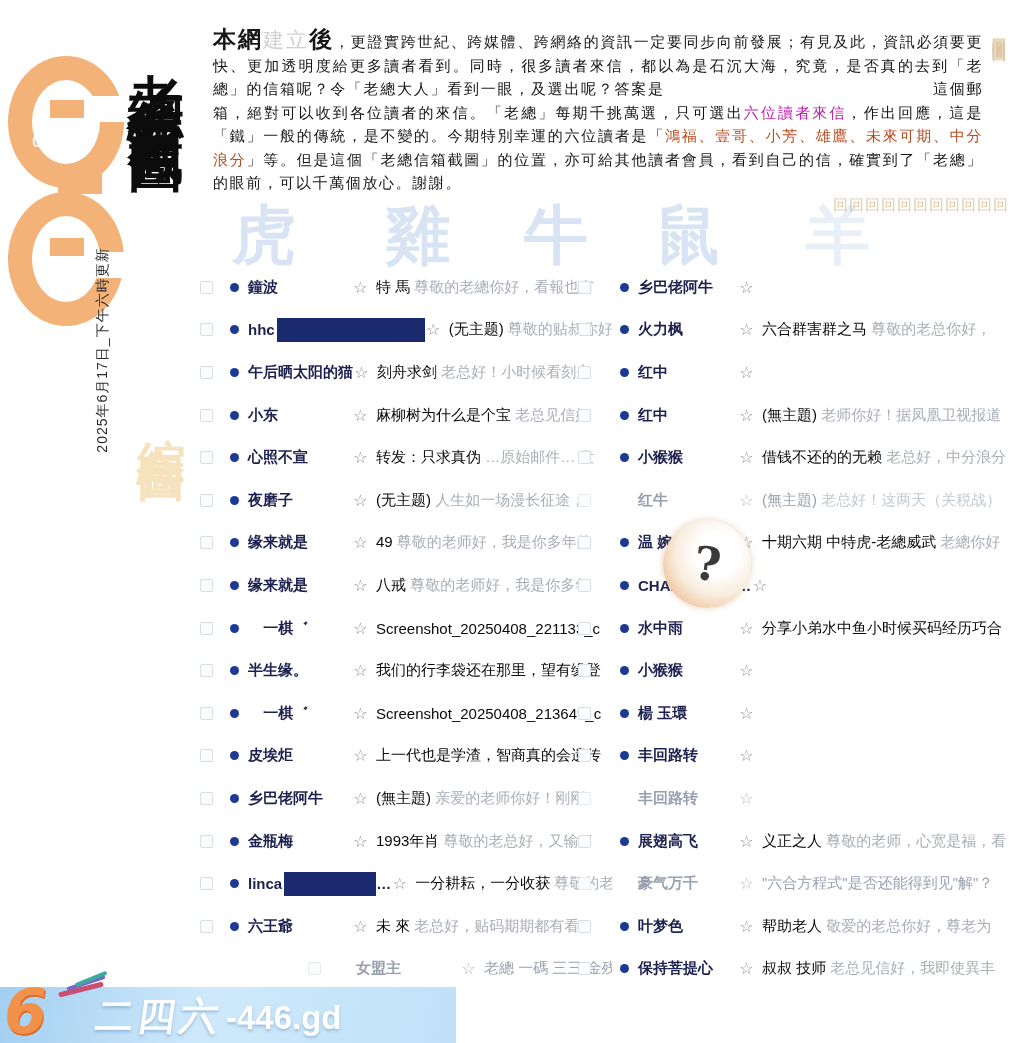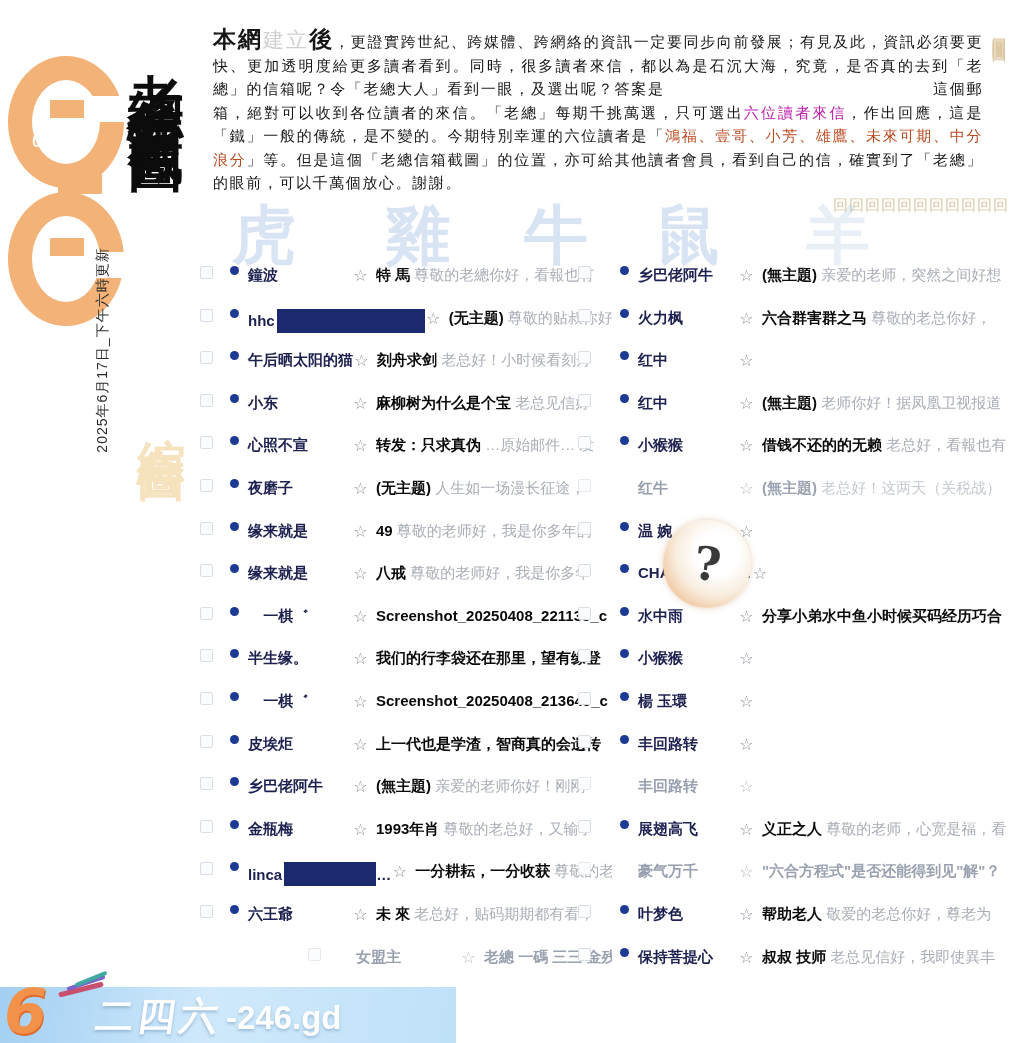--- a/index.html
+++ b/index.html
@@ -54,35 +54,35 @@
   .zodiac:nth-child(1){left:232px;}
   .zodiac:nth-child(2){left:386px;}
   .zodiac:nth-child(3){left:524px;}
   .zodiac:nth-child(4){left:656px;}
   .zodiac:nth-child(5){left:806px;color:rgba(150,180,220,.22);}
 
   
   .mcol{position:absolute;top:266px;}
   .mcol.left{left:200px;width:412px;}
   .mcol.right{left:578px;width:446px;}
-  .mrow{position:relative;display:flex;align-items:flex-start;height:42.6px;}
+  .mrow{position:relative;display:flex;align-items:center;height:42.6px;}
   .mrow.indent{margin-left:108px;}
   .cb{flex:0 0 13px;width:13px;height:13px;border:1px solid #d9dde4;border-radius:2px;
       background:#fbfcfd;box-sizing:border-box;}
   .mcol.left .cb{margin-right:17px;}
   .mcol.right .cb{margin-right:29px;}
   .dot{flex:0 0 9px;width:9px;height:9px;border-radius:50%;background:var(--unread);margin-right:9px;}
   .dot.off{background:transparent;}
   .sender{flex:0 0 auto;min-width:104px;font-weight:bold;font-size:15px;color:#1d2150;
           white-space:nowrap;display:flex;align-items:center;}
   .mcol.right .sender{min-width:100px;}
   .redact{display:inline-block;height:24px;background:#1b2a6e;margin-left:2px;}
   .star{flex:0 0 17px;color:#8a8f98;font-size:16px;margin-right:7px;text-align:center;}
   .stext{flex:1 1 auto;white-space:nowrap;overflow:hidden;font-size:15px;}
-  .subj{font-weight:bold;color:#0a0a0a;}
+  .subj{font-weight:normal;color:#0a0a0a;}
   .prev{color:#a9aeb6;}
   .mrow.faded .sender{color:#98a0b0;}
   .mrow.faded .subj{color:#9aa2b0;}
   .mrow.faded .prev{color:#c4c9d1;}
   .mrow.faded .star{color:#b4b9c1;}
   .mrow.faded .cb{border-color:#e6e9ee;}
 
   
   .qmark{position:absolute;left:663px;top:520px;width:88px;height:88px;border-radius:50%;
          background:radial-gradient(circle at 62% 38%, #ffffff 28%, #f8ecdd 55%, #efc197 82%, #e8a86e 100%);
@@ -263,21 +263,20 @@
         <span class="star">☆</span>
         <span class="stext"><span class="subj">老總 一碼 三三 金残可行不？</span> </span>
       </div>
     </div>
   <div class="mcol right" id="mail-right">
       <div class="mrow">
         <span class="cb"></span>
         <span class="dot"></span>
         <span class="sender">乡巴佬阿牛</span>
         <span class="star">☆</span>
-        <span class="stext"><span class="subj">(無主題)</span> <span class="prev">亲爱的老师，突然之间好想</span></span>
       </div>
       <div class="mrow">
         <span class="cb"></span>
         <span class="dot"></span>
         <span class="sender">火力枫</span>
         <span class="star">☆</span>
         <span class="stext"><span class="subj">六合群害群之马</span> <span class="prev">尊敬的老总你好，</span></span>
       </div>
       <div class="mrow">
         <span class="cb"></span>
@@ -290,34 +289,35 @@
         <span class="dot"></span>
         <span class="sender">红中</span>
         <span class="star">☆</span>
         <span class="stext"><span class="subj">(無主題)</span> <span class="prev">老师你好！据凤凰卫视报道</span></span>
       </div>
       <div class="mrow">
         <span class="cb"></span>
         <span class="dot"></span>
         <span class="sender">小猴猴</span>
         <span class="star">☆</span>
-        <span class="stext"><span class="subj">借钱不还的的无赖</span> <span class="prev">老总好，看報也有</span></span>
+        <span class="stext"><span class="subj">借钱不还的的无赖</span> <span class="prev">老总好，中分浪分</span></span>
       </div>
       <div class="mrow faded">
         <span class="cb"></span>
         <span class="dot off"></span>
         <span class="sender">红牛</span>
         <span class="star">☆</span>
         <span class="stext"><span class="subj">(無主題)</span> <span class="prev">老总好！这两天（关税战）</span></span>
       </div>
       <div class="mrow">
         <span class="cb"></span>
         <span class="dot"></span>
         <span class="sender">温 婉</span>
         <span class="star">☆</span>
+        <span class="stext"><span class="subj">十期六期 中特虎-老總威武</span> <span class="prev">老總你好</span></span>
       </div>
       <div class="mrow">
         <span class="cb"></span>
         <span class="dot"></span>
         <span class="sender">CHARLES CH…</span>
         <span class="star">☆</span>
       </div>
       <div class="mrow">
         <span class="cb"></span>
         <span class="dot"></span>
@@ -385,17 +385,17 @@
 
   <div class="banner">
     <div class="logo6">6</div>
     <div class="feather">
         <i></i>
         <i></i>
         <i></i>
       </div>
     <div class="brand">
       <span class="brand-cn">二四六</span>
-      <span class="brand-dm">-246.gd</span>
+      <span class="brand-dm">-446.gd</span>
     </div>
   </div>
 
 </div>
 
 </body></html>

